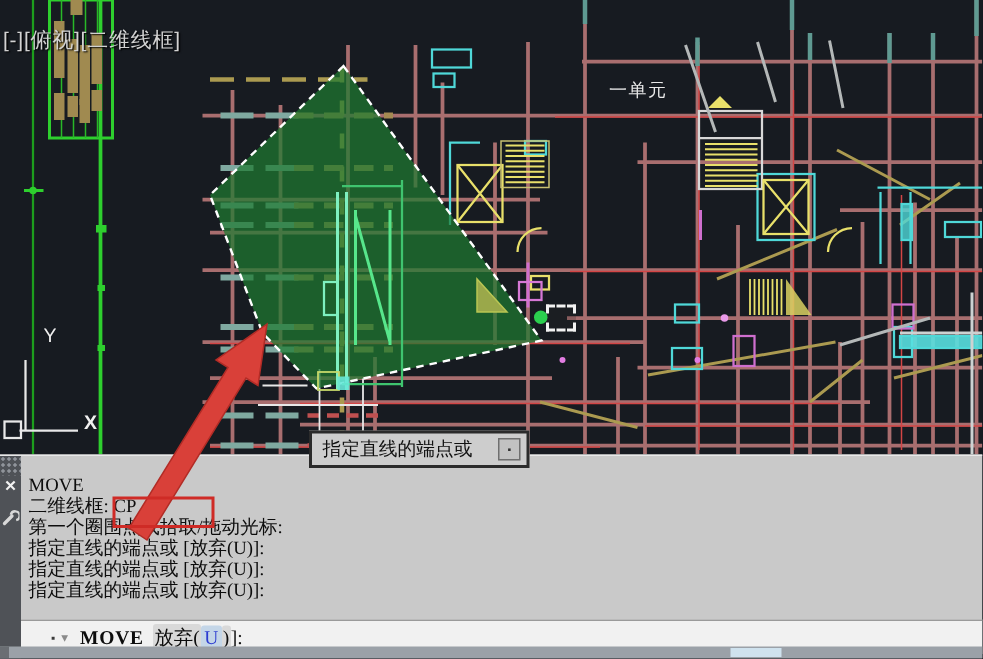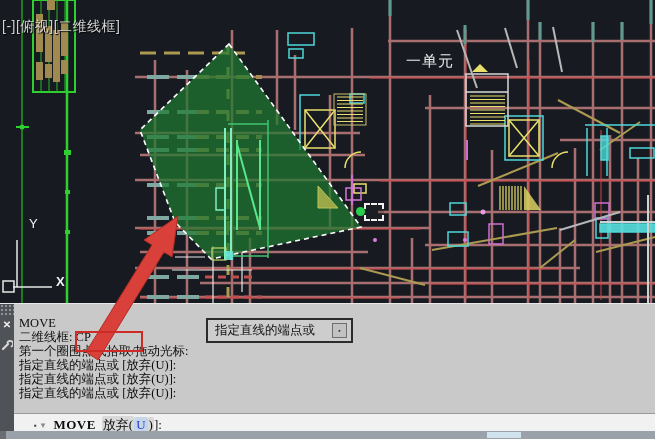--- a/index.html
+++ b/index.html
@@ -4,33 +4,33 @@
 <style>
   html,body{margin:0;padding:0;}
   body{width:655px;height:439px;position:relative;overflow:hidden;
        background:#171b21;font-family:"Liberation Sans",sans-serif;}
   
   #draw{position:absolute;left:0;top:0;width:655px;height:303px;background:#171b21;}
   #draw svg{position:absolute;left:0;top:0;}
   .vp-label{position:absolute;left:2px;top:18px;font-size:14px;color:#d2d2d2;
             text-shadow:1px 1px 1px #000;z-index:6;letter-spacing:0.5px;}
   .vp-label span{cursor:pointer;}
-  .unit-label{position:absolute;left:406px;top:52px;font-size:15px;color:#e9e9e9;
+  .unit-label{position:absolute;left:406px;top:52px;font-size:12px;color:#e9e9e9;
               letter-spacing:1px;z-index:5;}
   .axis-y{position:absolute;left:29px;top:216px;color:#f0f0f0;font-size:13px;z-index:5;}
   .axis-x{position:absolute;left:56px;top:274px;color:#f0f0f0;font-size:13px;font-weight:bold;z-index:5;}
   
   .pickbox{position:absolute;left:364px;top:203px;width:16px;height:14px;
            border:2px dashed #f2f2f2;z-index:7;background:rgba(40,40,40,.25);}
   .snapdot{position:absolute;left:356px;top:207px;width:9px;height:9px;border-radius:50%;
            background:#2bcf4e;z-index:8;}
   
   .tooltip{position:absolute;left:206px;top:287px;width:143px;height:21px;background:#cdcdcd;
            border:2px solid #2b2b2b;z-index:20;display:flex;align-items:center;
-           font-family:"Liberation Serif",serif;font-size:12.5px;color:#101010;margin-top:31px;}
+           font-family:"Liberation Serif",serif;font-size:12.5px;color:#101010;}
   .tooltip .txt{padding-left:7px;flex:1;white-space:nowrap;}
   .tooltip .btn{width:13px;height:13px;margin-right:4px;background:#c2c2c2;border:1px solid #6f6f6f;
                 display:flex;align-items:center;justify-content:center;font-size:7px;color:#333;cursor:pointer;}
   
   #cmd{position:absolute;left:0;top:303px;width:655px;height:136px;background:#c9c9c9;
        border-top:1px solid #e8e8e8;box-sizing:border-box;z-index:10;}
   #cmd .strip{position:absolute;left:0;top:0;width:14px;height:136px;background:#4f5257;}
   #cmd .grip{width:14px;height:13px;
        background-image:radial-gradient(#90949a 1px, transparent 1.2px);
        background-size:4px 4px;cursor:move;}

